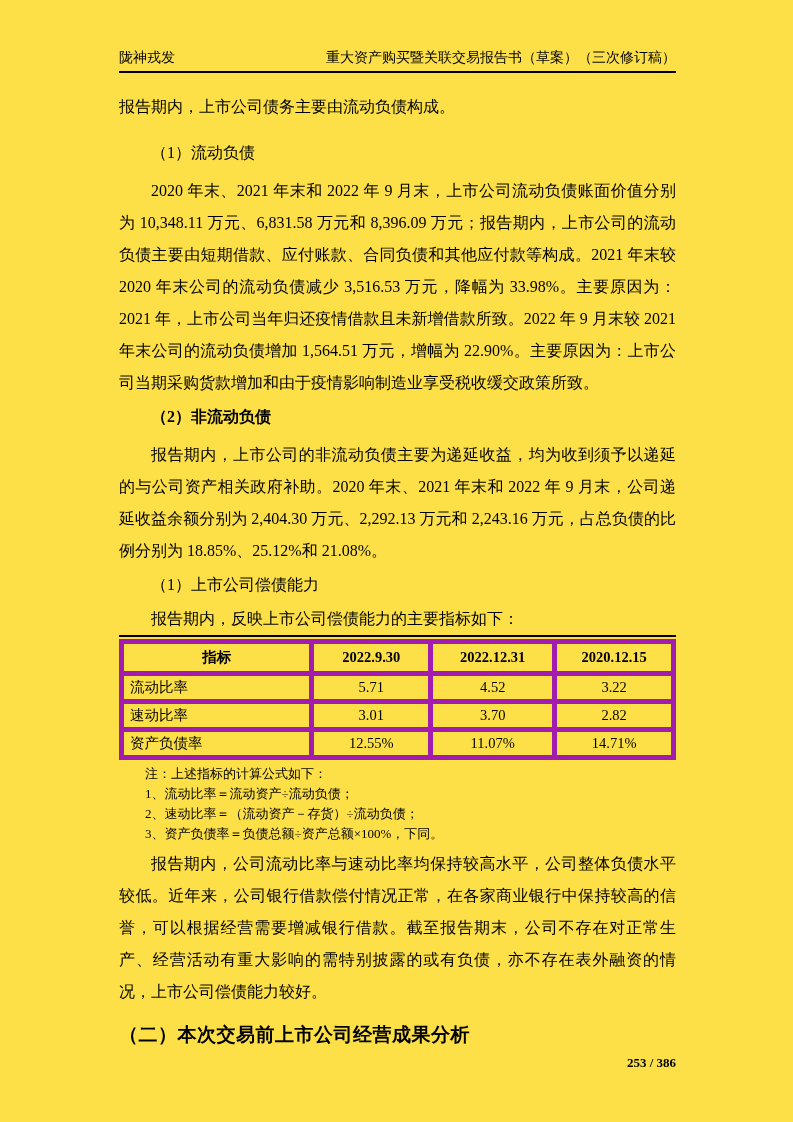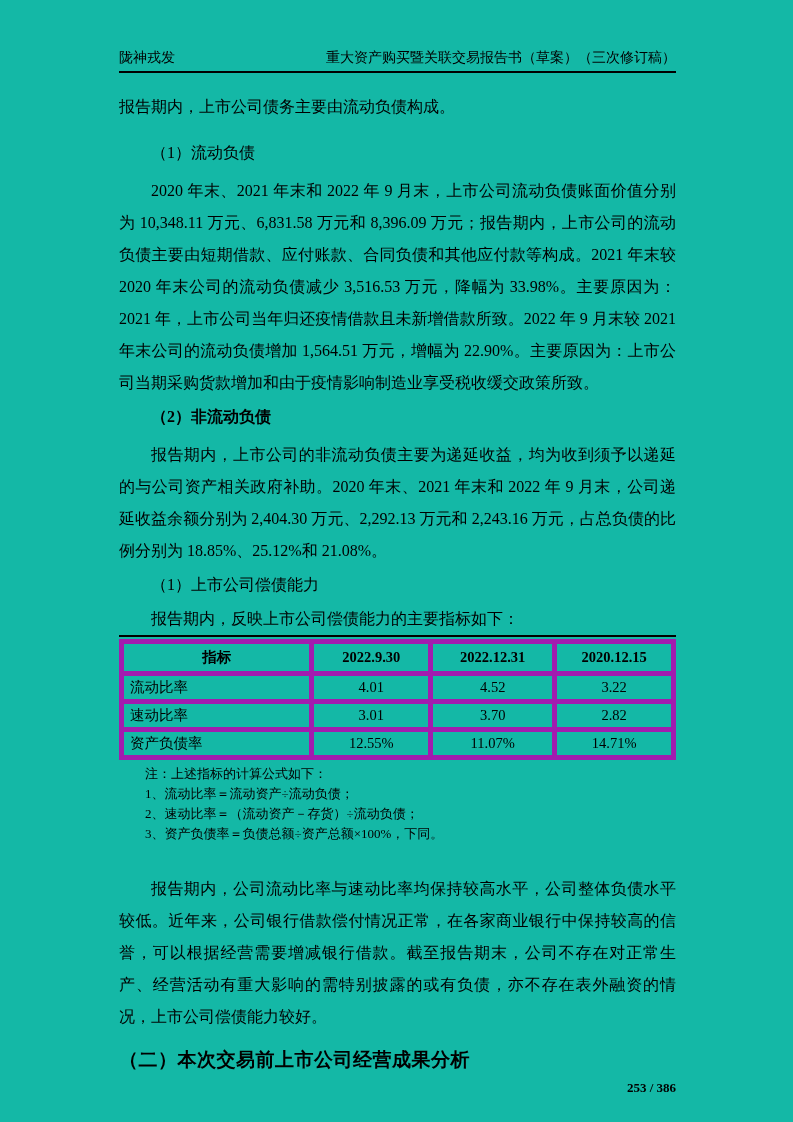--- a/index.html
+++ b/index.html
@@ -7,21 +7,21 @@
     padding: 0;
     background: #ffffff;
   }
   .page {
     position: relative;
     width: 793px;
     height: 1122px;
     box-sizing: border-box;
     margin: 0 auto;
     padding: 48px 117px 0 119px;
-    background: #14b8a6;
+    background: #fde047;
     color: #000000;
     font-family: "Liberation Serif", "DejaVu Serif", serif;
     overflow: hidden;
   }
   .doc-header {
     display: flex;
     justify-content: space-between;
     align-items: flex-end;
     font-size: 14px;
     line-height: 20px;
@@ -70,21 +70,21 @@
     padding-left: 6px;
   }
 
   .notes {
     margin-top: 4px;
     font-size: 13px;
     line-height: 20px;
   }
   .notes p { margin: 0; text-indent: 2em; }
 
-  .par-analysis { margin-top: 29px; }
+  .par-analysis { margin-top: 4px; }
 
   .section2-heading {
     margin: 14px 0 0 0;
     font-family: "Liberation Sans", "DejaVu Sans", sans-serif;
     font-weight: bold;
     font-size: 19px;
     line-height: 26px;
     letter-spacing: 0.5px;
   }
   .page-number {
@@ -132,21 +132,21 @@
         <tr>
           <th>指标</th>
           <th>2022.9.30</th>
           <th>2022.12.31</th>
           <th>2020.12.15</th>
         </tr>
       </thead>
       <tbody>
         <tr>
           <td class="row-label">流动比率</td>
-          <td>4.01</td>
+          <td>5.71</td>
           <td>4.52</td>
           <td>3.22</td>
         </tr>
         <tr>
           <td class="row-label">速动比率</td>
           <td>3.01</td>
           <td>3.70</td>
           <td>2.82</td>
         </tr>
         <tr>

